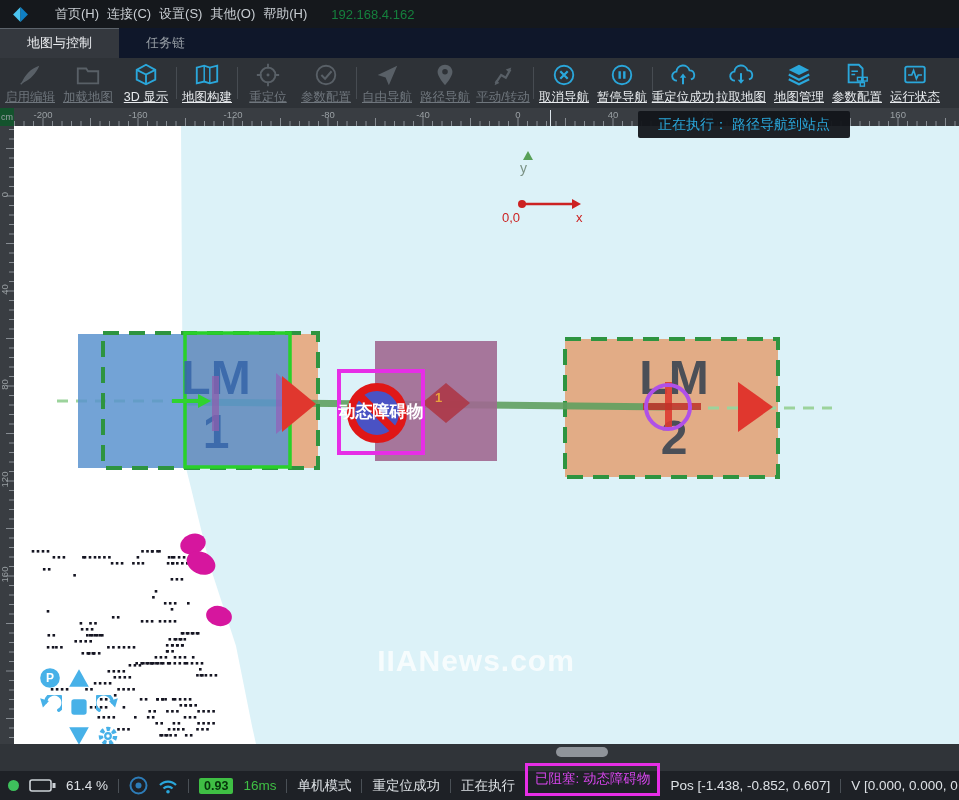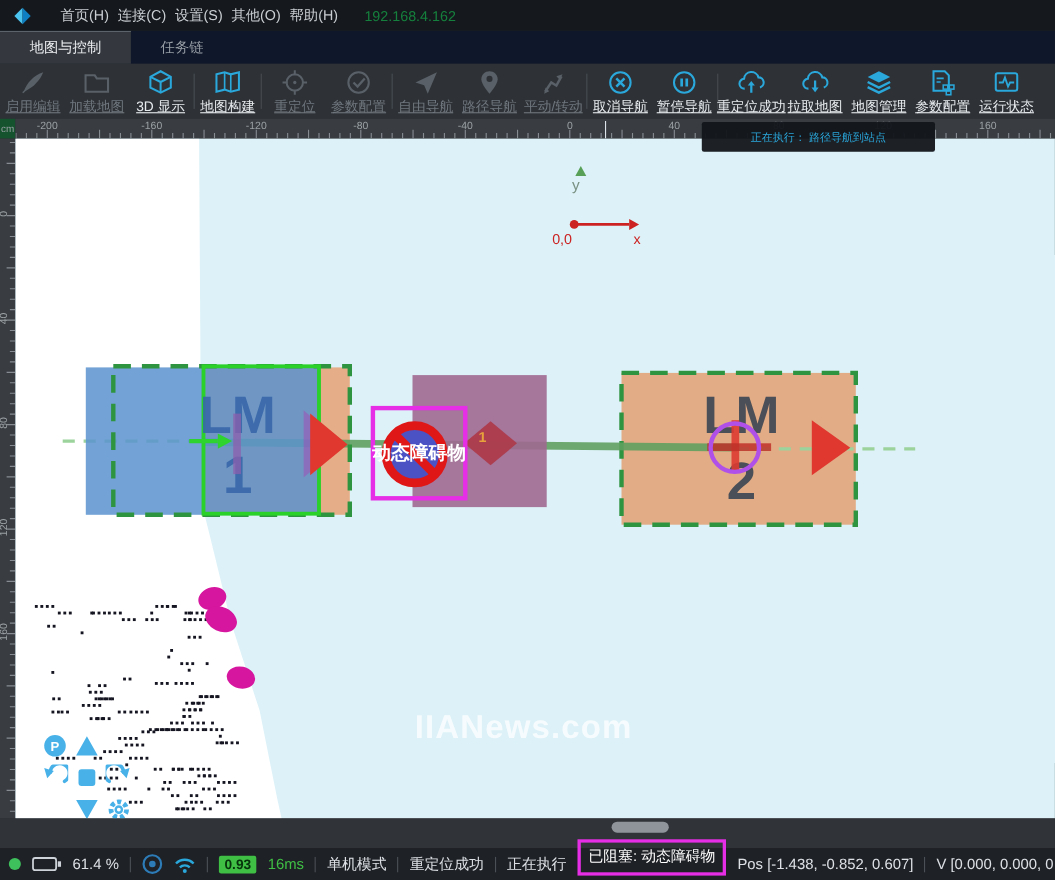--- a/index.html
+++ b/index.html
@@ -29,42 +29,42 @@
   #corner{position:absolute;left:0;top:108px;width:14px;height:18px;background:#14532d;color:#9aa0a5;
           font-size:9px;display:flex;align-items:center;justify-content:center;}
   #hruler{position:absolute;left:14px;top:108px;width:945px;height:18px;background:#393d42;overflow:hidden;}
   #vruler{position:absolute;left:0;top:126px;width:14px;height:618px;background:#393d42;overflow:hidden;}
   .hlab{position:absolute;top:1px;width:28px;text-align:center;font-size:9.5px;color:#9aa0a4;}
   .vlab{position:absolute;left:-10px;width:28px;text-align:center;font-size:9.5px;color:#9aa0a4;
         transform:rotate(-90deg);}
   #ruler-cursor{position:absolute;left:536px;top:2px;width:1px;height:16px;background:#dde5ea;}
   
   #notif{position:absolute;left:638px;top:111px;width:212px;height:27px;background:rgba(18,21,26,.95);
-         border-radius:2px;color:#2aa7db;font-size:10px;display:flex;align-items:center;
+         border-radius:2px;color:#2aa7db;font-size:14px;display:flex;align-items:center;
          justify-content:center;white-space:nowrap;z-index:5;}
   
   #map{position:absolute;left:14px;top:126px;width:945px;height:618px;background:#dcf2f8;overflow:hidden;}
   #mapsvg{position:absolute;left:0;top:0;}
   #mapsvg text{font-family:"Liberation Sans","DejaVu Sans",sans-serif;}
   
   #pan{position:absolute;left:24px;top:540px;width:88px;height:88px;}
   .pan-btn{position:absolute;width:24px;height:24px;color:#47b1e8;}
   .pan-btn svg{width:100%;height:100%;display:block;}
   
   #bottomchrome{position:absolute;left:0;top:744px;right:0;height:27px;background:#303439;}
   #hthumb{position:absolute;left:556px;top:3px;width:52px;height:10px;border-radius:5px;background:#8f949a;}
   
   #statusbar{position:absolute;left:0;top:771px;right:0;height:29px;background:#1e2126;
              display:flex;align-items:center;gap:10px;padding:0 8px;color:#dde1e5;font-size:13.5px;overflow:visible;}
   .gdot{width:11px;height:11px;border-radius:50%;background:#3ec15c;flex:0 0 auto;}
   .sbsep{width:1px;height:14px;background:#4a5056;flex:0 0 auto;}
   .sb-ico{display:flex;align-items:center;flex:0 0 auto;}
   .badge{background:#3fbf44;color:#06330b;font-weight:bold;font-size:12.5px;padding:1px 5px;border-radius:2px;}
   .green-txt{color:#3fbf44;}
-  .blocked-box{border:3px solid #e62ee6;padding:4px 7px 5px;margin-top:-13px;color:#ffffff;
+  .blocked-box{border:3px solid #e62ee6;padding:4px 7px 5px;margin-top:-13px;color:#d946ef;
                white-space:nowrap;flex:0 0 auto;}
   .sb-txt{white-space:nowrap;}
 </style>
 </head>
 <body>
 
 <div id="app">
 
   <div id="menubar">
     <span class="logo">

